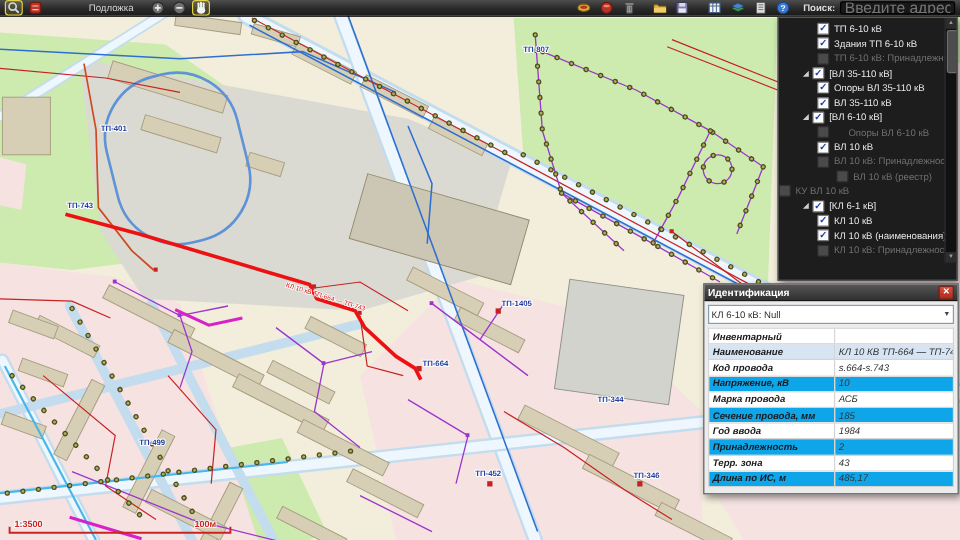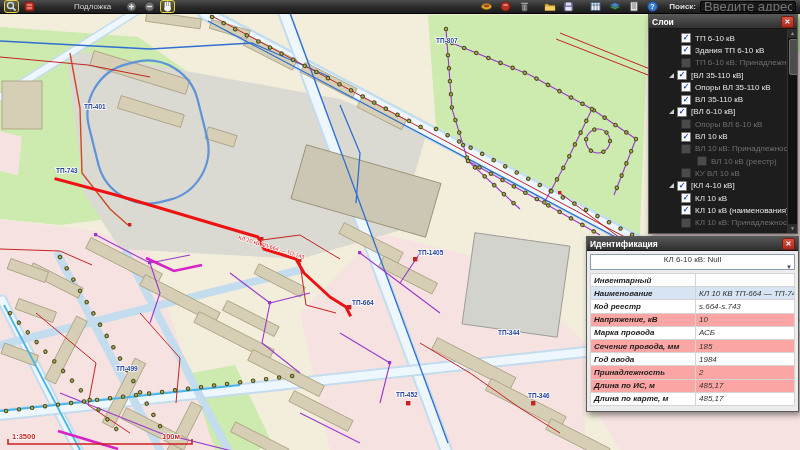--- a/index.html
+++ b/index.html
@@ -68,29 +68,29 @@
   .sbar{position:absolute;right:0;top:0;width:9px;height:204px;background:#111;border-left:1px solid #333;}
   .sarr{height:9px;color:#999;font-size:5px;text-align:center;line-height:9px;background:#2d2d2d;}
   .sthumb{position:absolute;left:1px;top:10px;width:7px;height:34px;background:#4d4d4d;
           border:1px solid #6e6e6e;border-radius:2px;}
   .sarr.dn{position:absolute;bottom:0;left:0;right:0;}
 
   
   .ident{left:586px;top:236px;width:211px;height:174px;background:#ececec;}
   .ibody{padding:3px;}
   .isel{display:flex;align-items:center;height:14px;background:#fff;border:1px solid #8a9cb2;
-        font-size:8px;color:#333;padding:0 2px;flex-direction:column;}
+        font-size:8px;color:#333;padding:0 2px;}
   .isel .arr{margin-left:auto;color:#444;font-size:6px;}
   table.itab{border-collapse:collapse;width:100%;margin-top:3px;background:#fff;
              border:1px solid #9a9a9a;table-layout:fixed;}
   .itab td{border:1px solid #d4d4d4;font-size:8px;padding:1px 3px;height:10.2px;
            overflow:hidden;white-space:nowrap;color:#333;font-style:italic;}
   .itab td.c1{width:98px;font-weight:bold;color:#1a1a1a;}
   .itab tr.hdr td{font-weight:bold;}
-  .itab tr.alt{background:#fca5a5;}
+  .itab tr.alt{background:#0ea5e9;}
   .itab tr.hl{background:#d6e4f3;}
 </style>
 </head>
 <body>
 
 <div id="app">
 
   <div class="toolbar">
     <span class="tbtn active">
       <svg width="11" height="11">
@@ -369,24 +369,20 @@
 
     <g>
       <text class="scl" x="12" y="426">1:3500</text>
       <text class="scl" x="162" y="426">100м</text>
       <path d="M8,426 L8,431 L192,431 L192,426" stroke="#cc2222" stroke-width="1.6" fill="none"></path>
     </g>
   </svg>
 
   
   <div class="panel layers" style="left:648px;top:1px;">
-    <div class="ptitle">
-      <span>Слои</span>
-      <span class="pclose">✕</span>
-    </div>
     <div class="lbody">
       <div style="padding-right:10px;">
             <div class="lrow" style="padding-left: 32px;">
               <span class="cb">✓</span>
               <span>ТП 6-10 кВ</span>
             </div>
             <div class="lrow" style="padding-left: 32px;">
               <span class="cb">✓</span>
               <span>Здания ТП 6-10 кВ</span>
             </div>
@@ -405,44 +401,44 @@
             </div>
             <div class="lrow" style="padding-left: 32px;">
               <span class="cb">✓</span>
               <span>ВЛ 35-110 кВ</span>
             </div>
             <div class="lrow" style="padding-left: 20px;">
               <span class="tri"></span>
               <span class="cb">✓</span>
               <span>[ВЛ 6-10 кВ]</span>
             </div>
-            <div class="lrow dis" style="padding-left: 32px;">
+            <div class="lrow dis" style="padding-left: 32px; gap: 12px;">
               <span class="cb"></span>
               <span>Опоры ВЛ 6-10 кВ</span>
             </div>
             <div class="lrow" style="padding-left: 32px;">
               <span class="cb">✓</span>
               <span>ВЛ 10 кВ</span>
             </div>
             <div class="lrow dis" style="padding-left: 32px;">
               <span class="cb"></span>
               <span>ВЛ 10 кВ: Принадлежность</span>
             </div>
             <div class="lrow dis" style="padding-left: 48px;">
               <span class="cb"></span>
               <span>ВЛ 10 кВ (реестр)</span>
             </div>
-            <div class="lrow dis" style="padding-left: 32px;">
+            <div class="lrow dis" style="">
               <span class="cb"></span>
               <span>КУ ВЛ 10 кВ</span>
             </div>
             <div class="lrow" style="padding-left: 20px;">
               <span class="tri"></span>
               <span class="cb">✓</span>
-              <span>[КЛ 4-10 кВ]</span>
+              <span>[КЛ 6-1 кВ]</span>
             </div>
             <div class="lrow" style="padding-left: 32px;">
               <span class="cb">✓</span>
               <span>КЛ 10 кВ</span>
             </div>
             <div class="lrow" style="padding-left: 32px;">
               <span class="cb">✓</span>
               <span>КЛ 10 кВ (наименования)</span>
             </div>
             <div class="lrow dis" style="padding-left: 32px;">
@@ -473,21 +469,21 @@
         <tbody>
           <tr class="hdr">
             <td class="c1">Инвентарный</td>
             <td></td>
           </tr>
         <tr class="hl">
                 <td class="c1">Наименование</td>
                 <td>КЛ 10 КВ ТП-664 — ТП-743</td>
               </tr>
               <tr class="">
-                <td class="c1">Код реестр</td>
+                <td class="c1">Код провода</td>
                 <td>s.664-s.743</td>
               </tr>
               <tr class="alt">
                 <td class="c1">Напряжение, кВ</td>
                 <td>10</td>
               </tr>
               <tr class="">
                 <td class="c1">Марка провода</td>
                 <td>АСБ</td>
               </tr>
@@ -496,26 +492,26 @@
                 <td>185</td>
               </tr>
               <tr class="">
                 <td class="c1">Год ввода</td>
                 <td>1984</td>
               </tr>
               <tr class="alt">
                 <td class="c1">Принадлежность</td>
                 <td>2</td>
               </tr>
+              <tr class="">
+                <td class="c1">Терр. зона</td>
+                <td>43</td>
+              </tr>
               <tr class="alt">
                 <td class="c1">Длина по ИС, м</td>
-                <td>485,17</td>
-              </tr>
-              <tr class="">
-                <td class="c1">Длина по карте, м</td>
                 <td>485,17</td>
               </tr>
             </tbody>
       </table>
     </div>
   </div>
 
   </div>
 </div>
 

